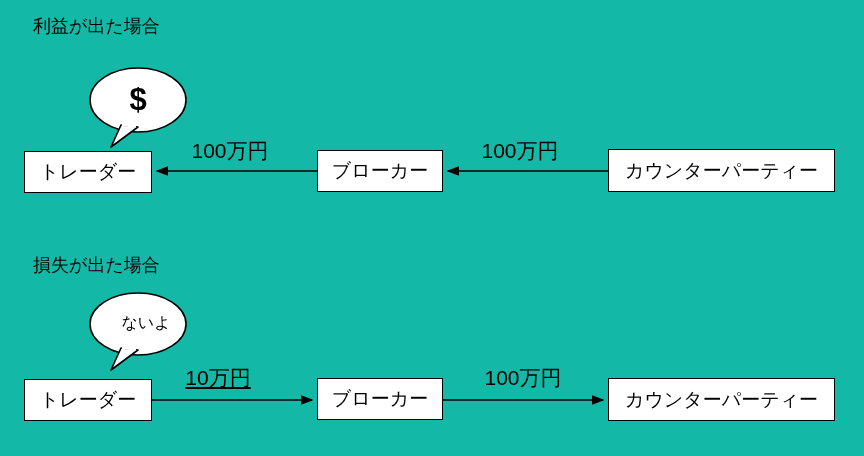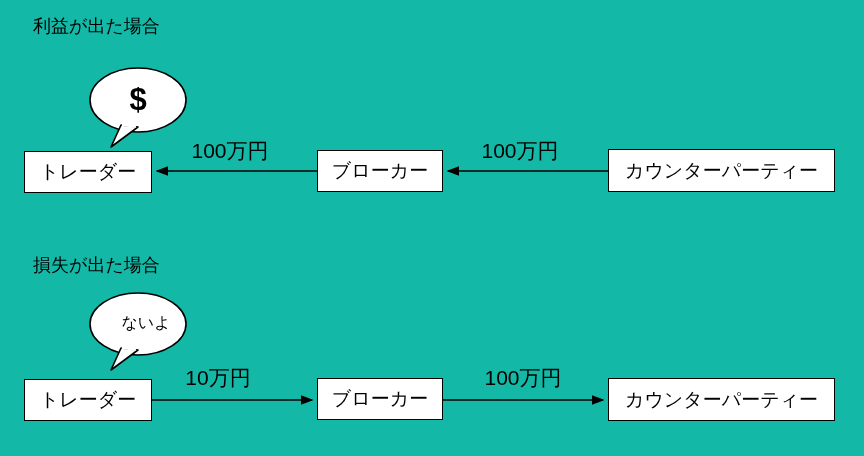--- a/index.html
+++ b/index.html
@@ -123,16 +123,16 @@
   <div class="node" style="left:24px; top:379px; width:128px; height:42px;">
     <span>トレーダー</span>
   </div>
   <div class="node" style="left:317px; top:378px; width:126px; height:42px;">
     <span>ブローカー</span>
   </div>
   <div class="node" style="left:608px; top:378px; width:227px; height:43px;">
     <span>カウンターパーティー</span>
   </div>
 
-  <div class="flow-label" style="left:158px; top:368px;">10万円</div>
+  <div class="flow-label" style="left:158px; top:368px;text-decoration:underline;">10万円</div>
   <div class="flow-label" style="left:463px; top:368px;">100万円</div>
 
 </div>
 
 </body></html>

